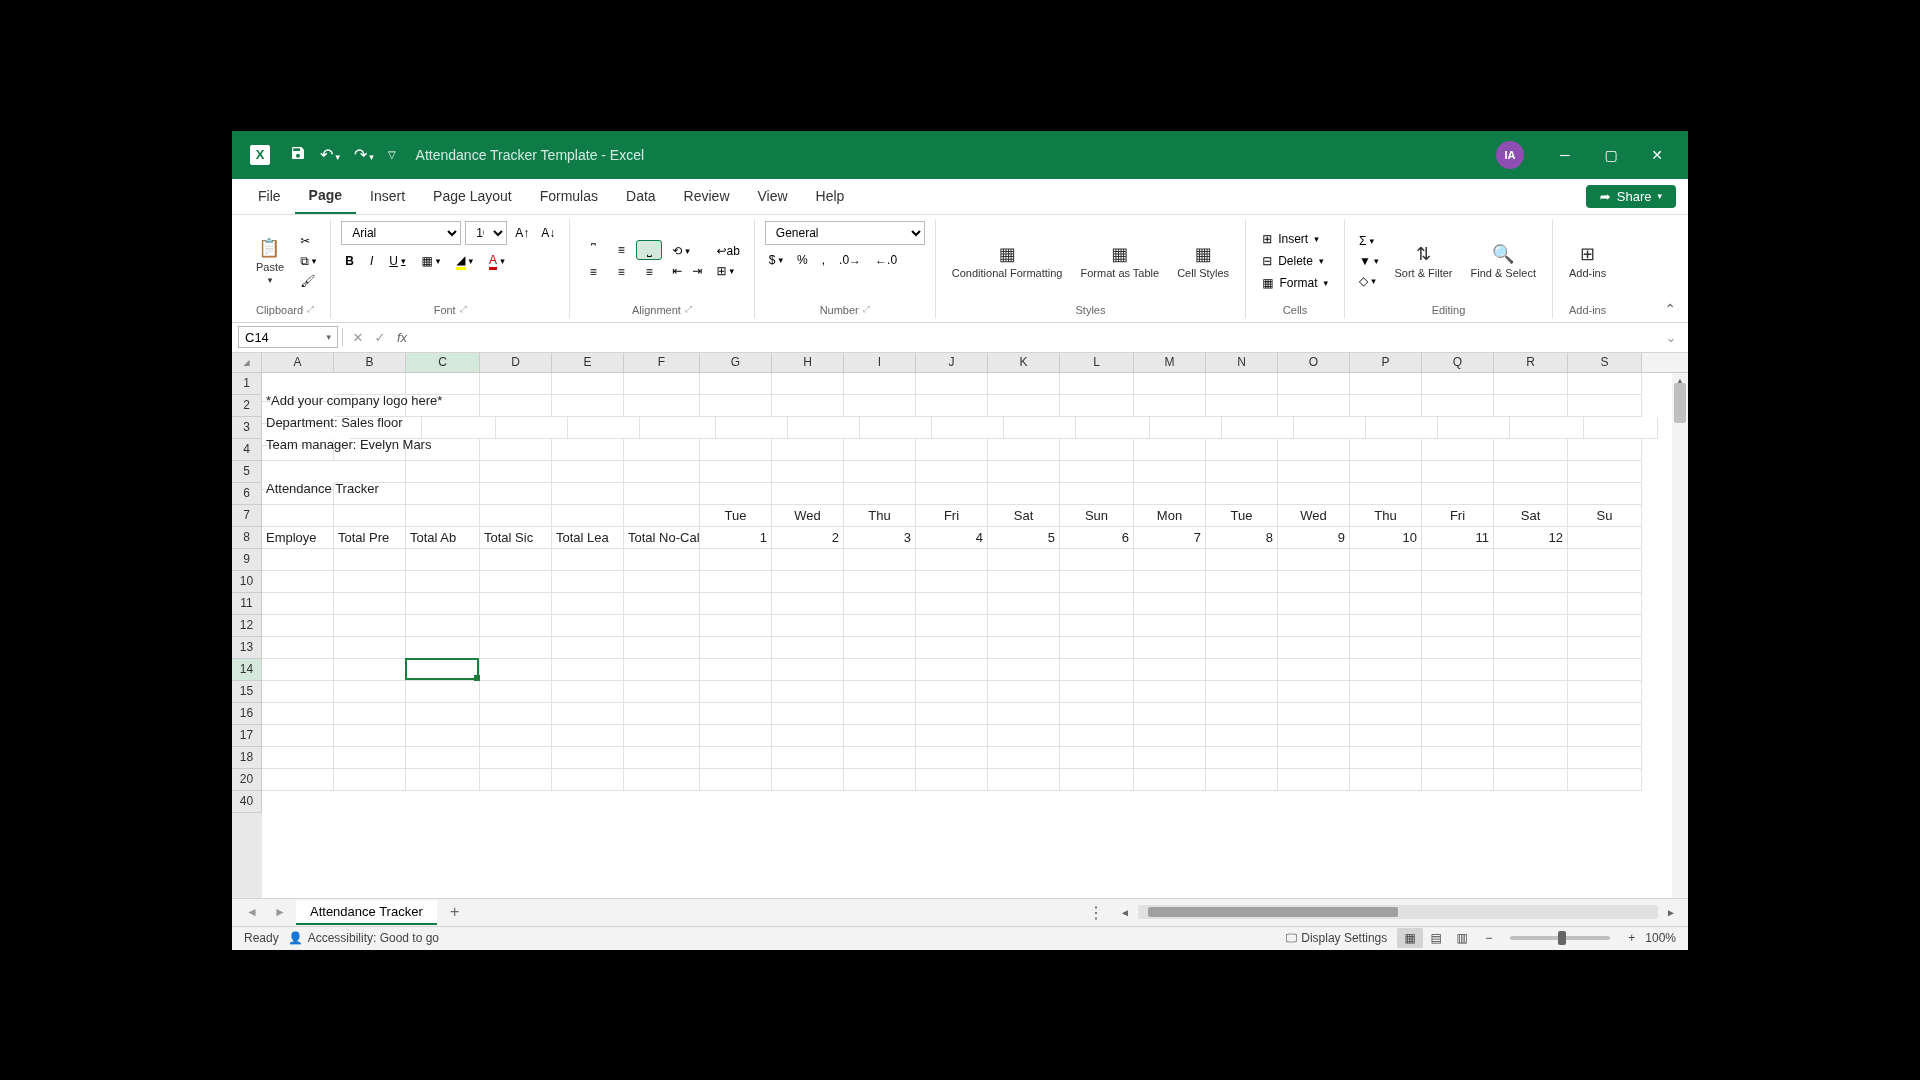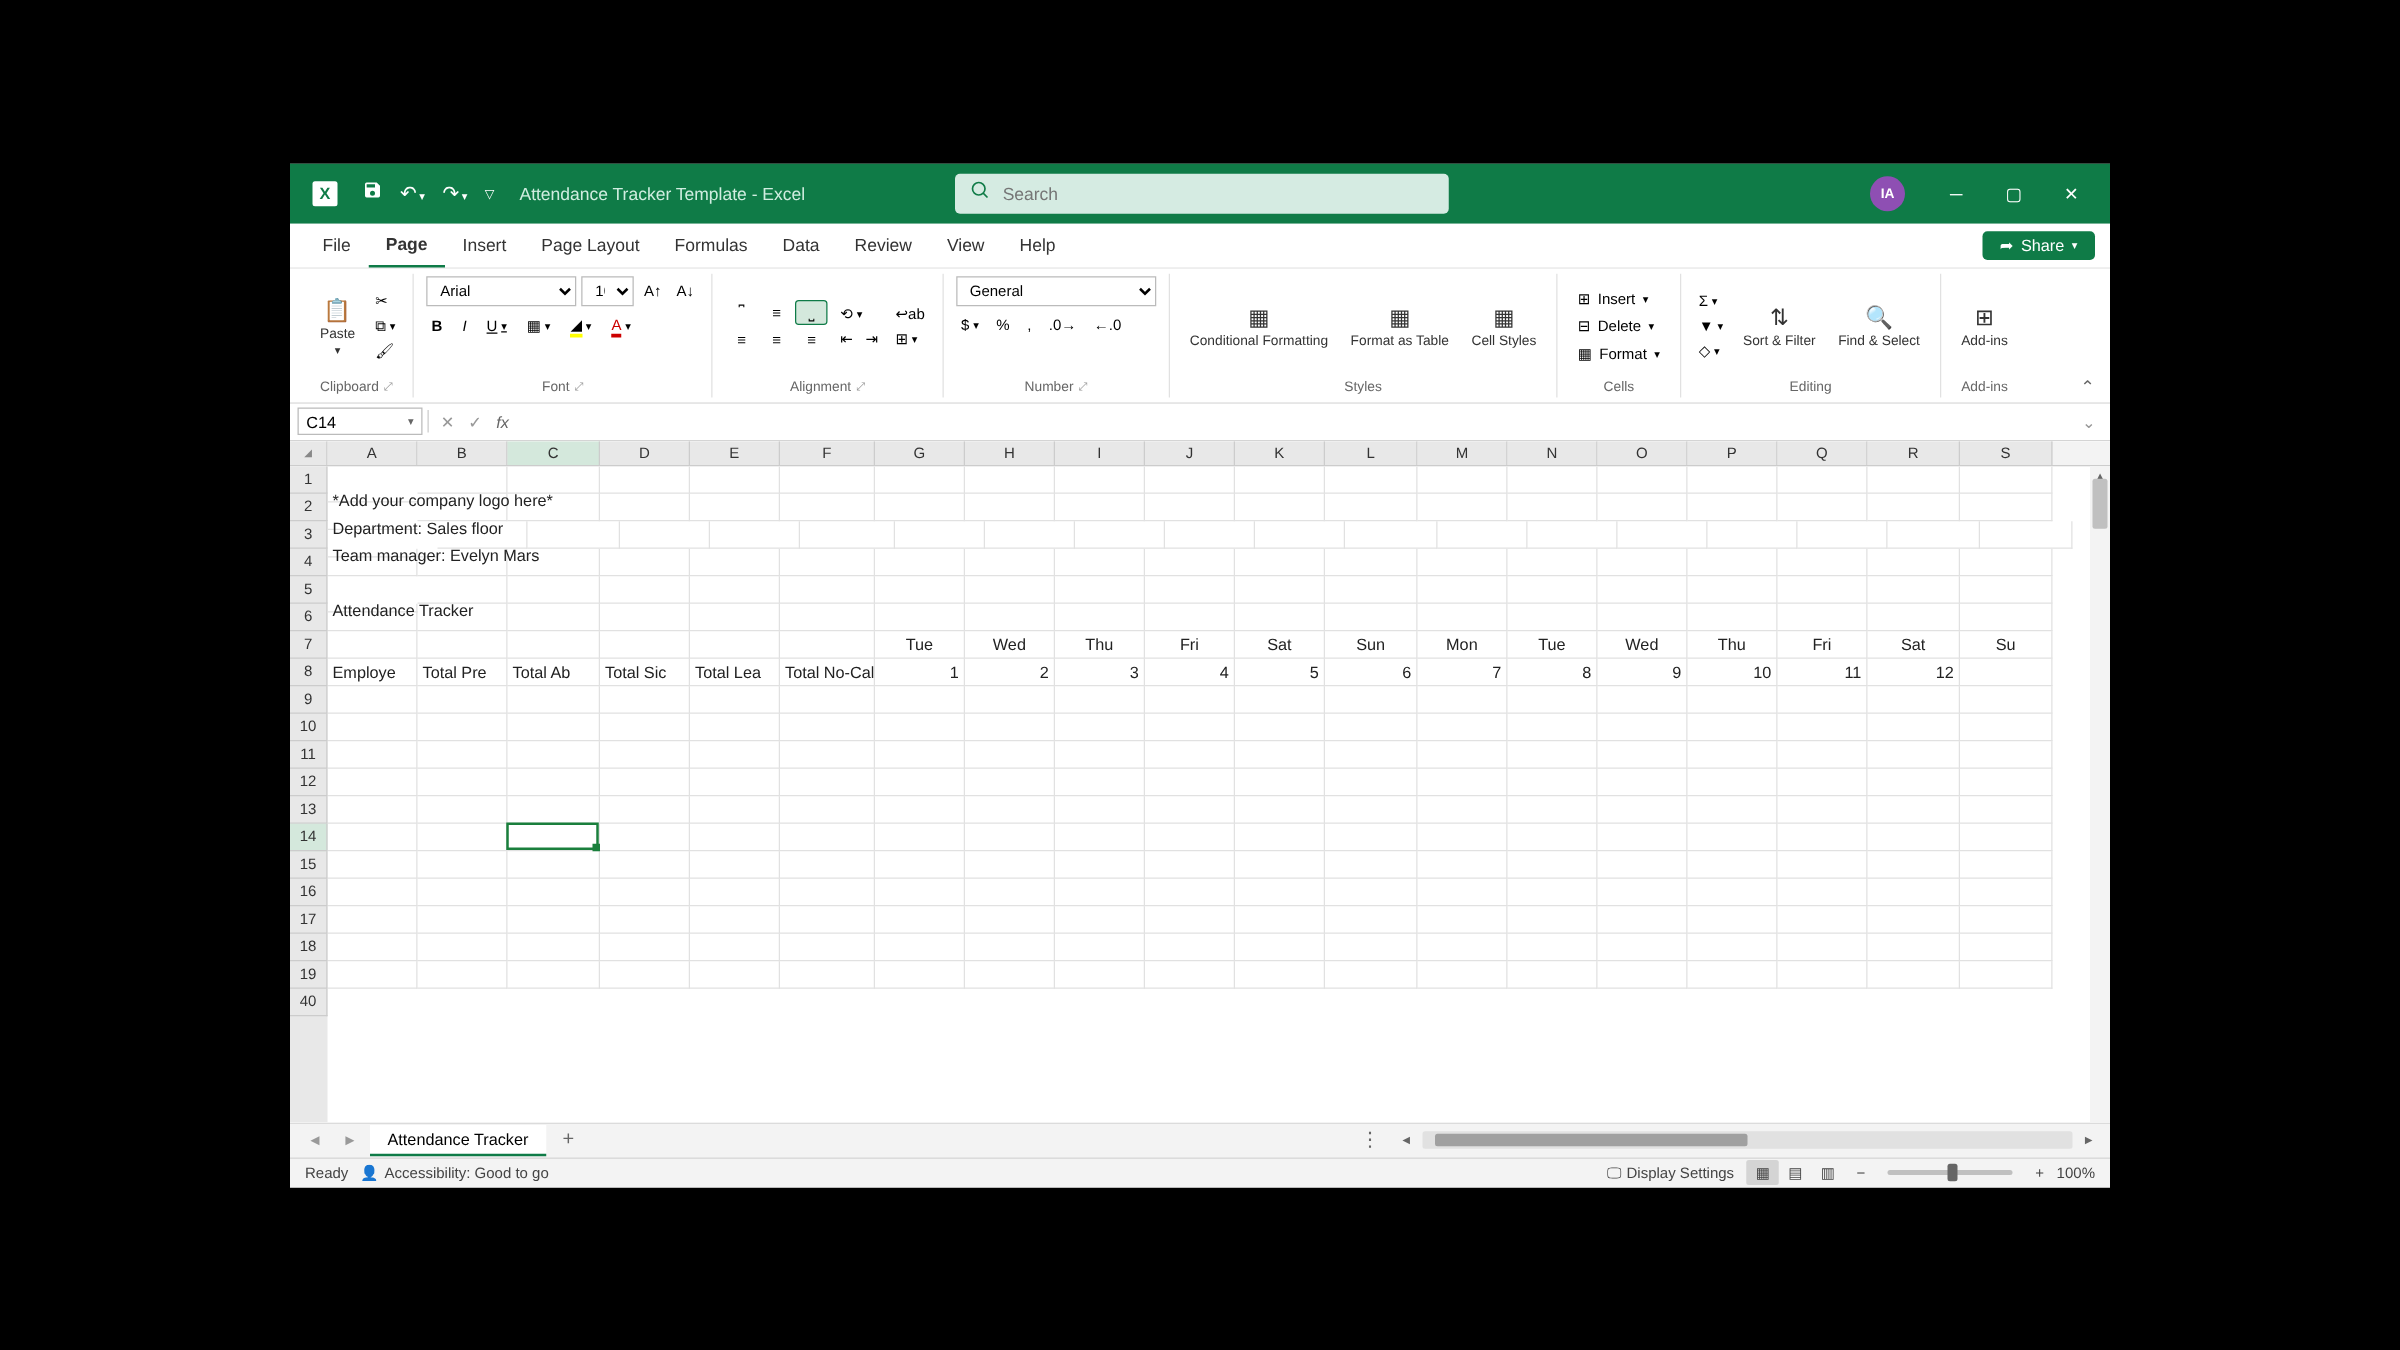--- a/index.html
+++ b/index.html
@@ -121,28 +121,20 @@
       <span class="qat-btn">
         <svg class="svg-icon" viewBox="0 0 24 24">
             <path d="M17 3H5a2 2 0 00-2 2v14a2 2 0 002 2h14a2 2 0 002-2V7l-4-4zm-5 16a3 3 0 110-6 3 3 0 010 6zm3-10H5V5h10v4z"></path>
           </svg>
       </span>
       <span class="qat-btn">↶<span style="font-size:9px;margin-left:2px;">▾</span></span>
       <span class="qat-btn">↷<span style="font-size:9px;margin-left:2px;">▾</span></span>
       <span class="qat-btn" style="font-size:10px;">▽</span>
     </div>
     <div class="doc-title">Attendance Tracker Template  -  Excel</div>
-    <div class="search-box">
-      <span class="search-icon">
-        <svg class="svg-icon" viewBox="0 0 24 24">
-            <path fill="none" stroke="currentColor" stroke-width="2" d="M21 21l-5.2-5.2M10.5 18a7.5 7.5 0 100-15 7.5 7.5 0 000 15z"></path>
-          </svg>
-      </span>
-      <input placeholder="Search" style="">
-    </div>
     <div class="spacer"></div>
     <div class="user-avatar">IA</div>
     <div class="win-btn">─</div>
     <div class="win-btn">▢</div>
     <div class="win-btn">✕</div>
   </div>
 
   <div class="ribbon-tabs">
     <div class="tab">File</div>
     <div class="tab active">Page</div>
@@ -403,21 +395,21 @@
           <div class="row-h">9</div>
           <div class="row-h">10</div>
           <div class="row-h">11</div>
           <div class="row-h">12</div>
           <div class="row-h">13</div>
           <div class="row-h selected">14</div>
           <div class="row-h">15</div>
           <div class="row-h">16</div>
           <div class="row-h">17</div>
           <div class="row-h">18</div>
-          <div class="row-h">19</div>
+          <div class="row-h">20</div>
           <div class="row-h">40</div>
         </div>
       <div class="cells" id="cells">
 
       <div class="cell-row">
             <div class="cell overflow" style="width: 72px;">*Add your company logo here*</div>
             <div class="cell" style="width: 72px;"></div>
             <div class="cell" style="width: 74px;"></div>
             <div class="cell" style="width: 72px;"></div>
             <div class="cell" style="width: 72px;"></div>

